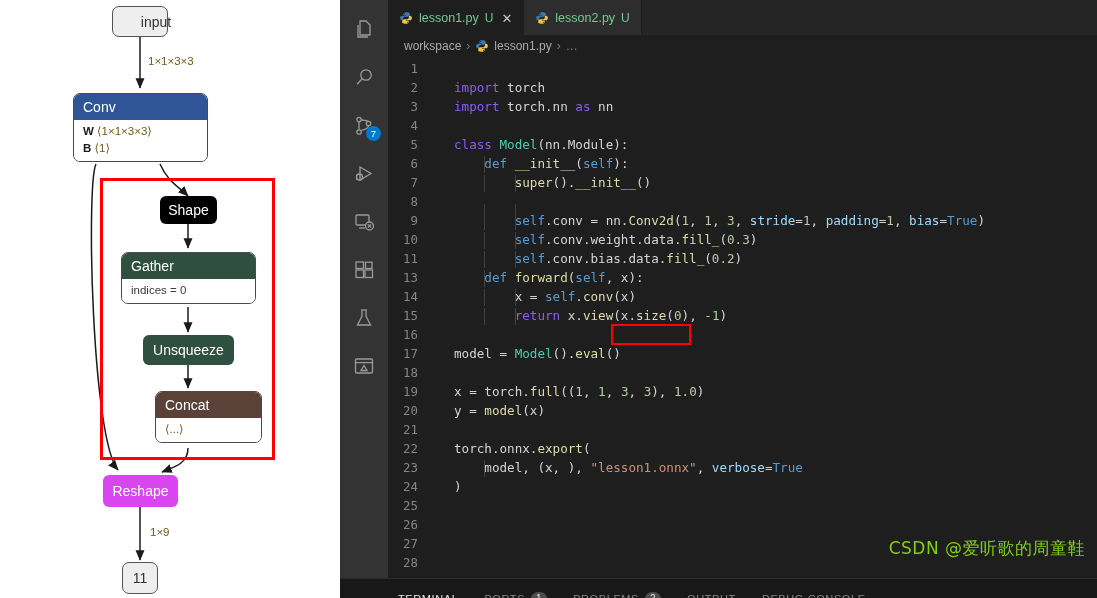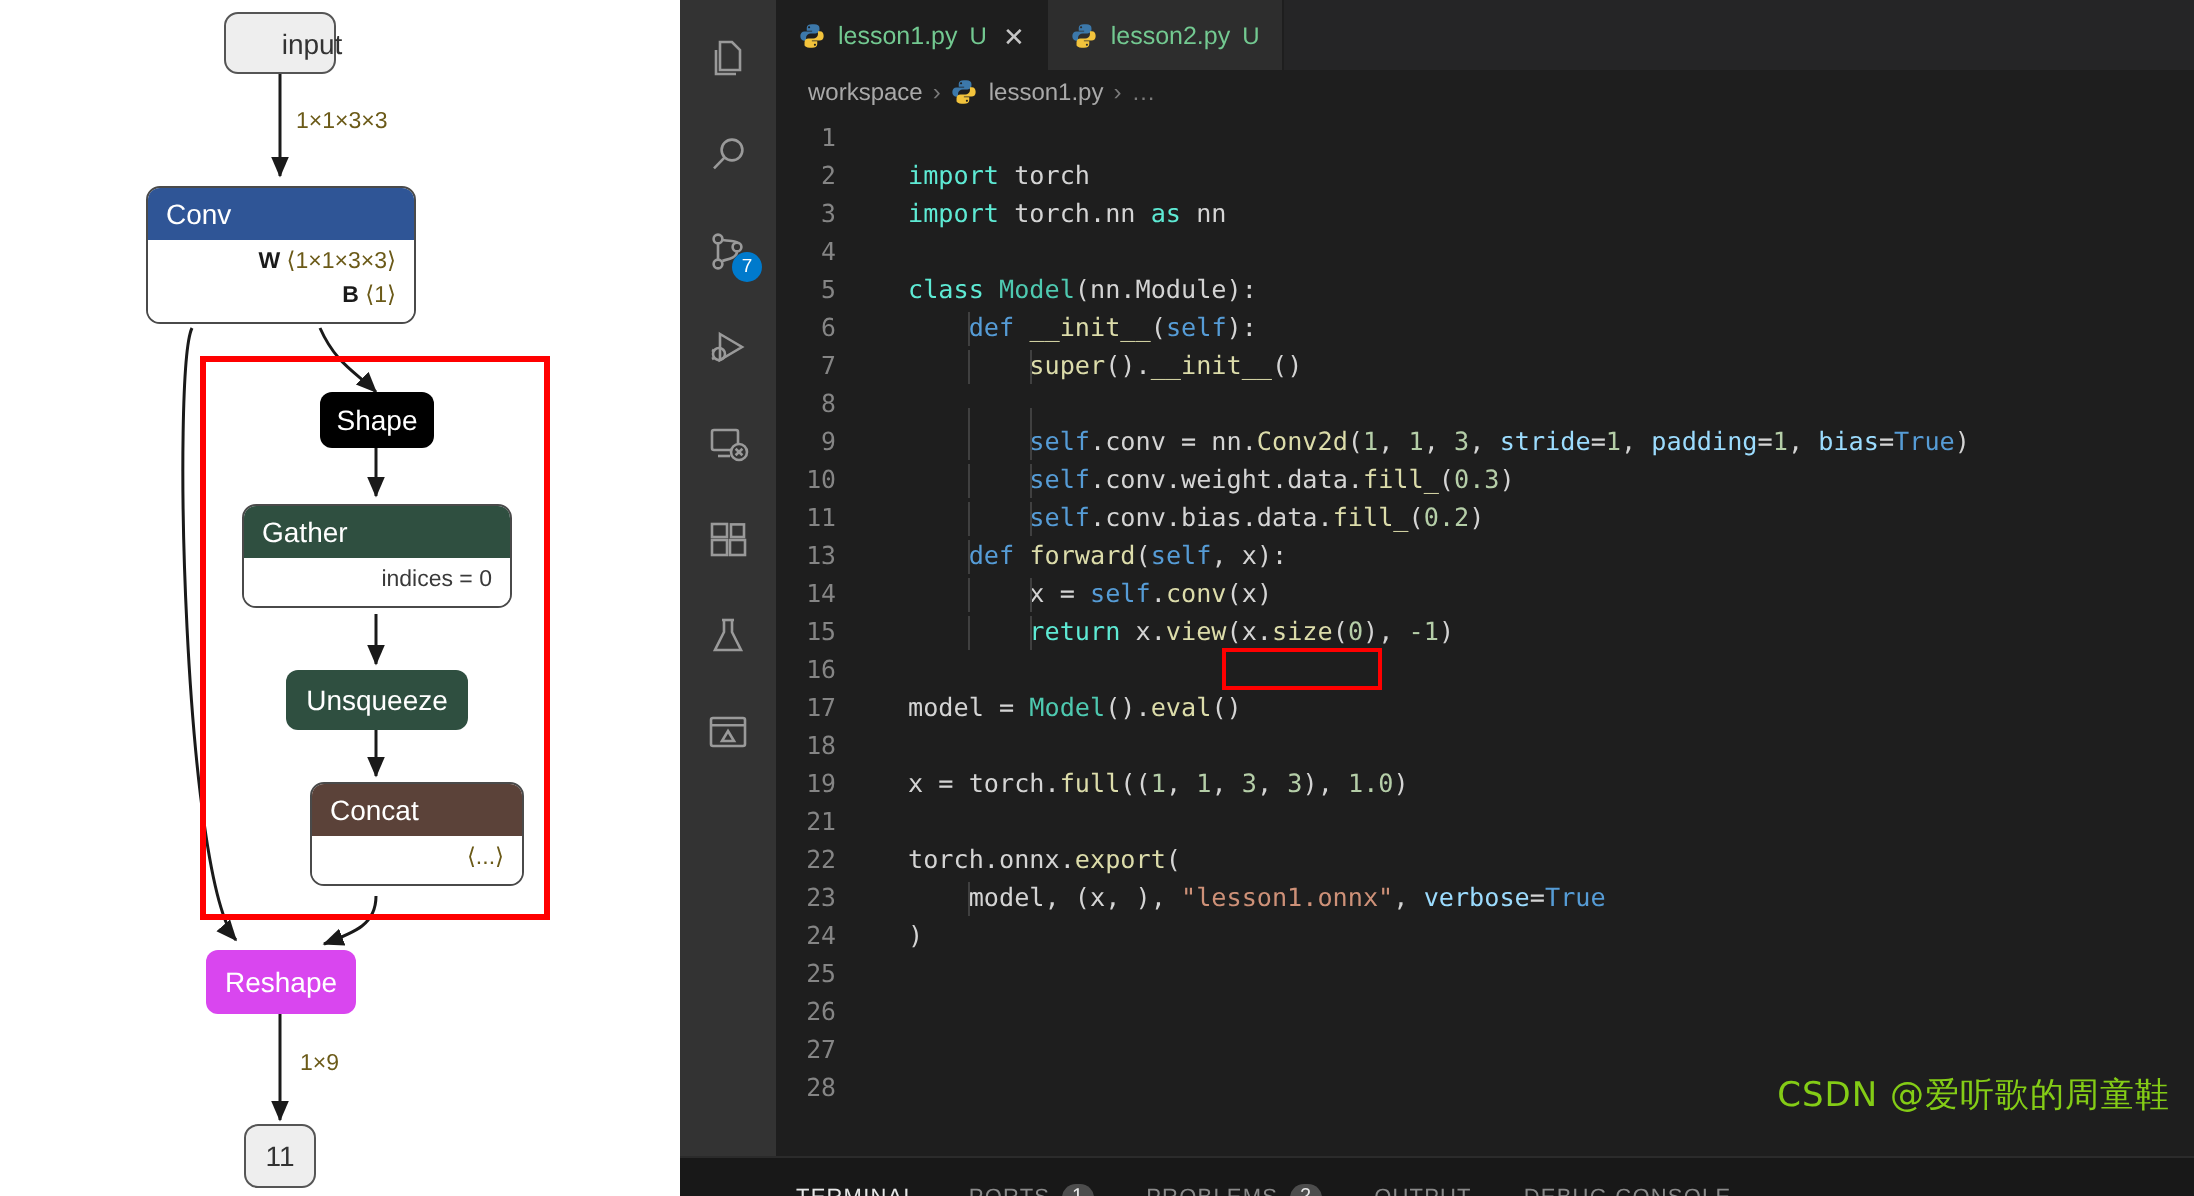--- a/index.html
+++ b/index.html
@@ -61,21 +61,21 @@
   }
   .card-header.blue { background: #2f5596; }
   .card-header.green { background: #2f4f40; }
   .card-header.brown { background: #5b4239; }
   .card-body {
     background: #ffffff;
     padding: 3px 9px 4px 9px;
     font-size: 11.5px;
     color: #5a4a1a;
   }
-  .card-body .row { line-height: 17px; white-space: nowrap; text-align: right; }
+  .card-body .row { line-height: 17px; white-space: nowrap; }
   .card-body .attrname { color: #1a1a1a; font-weight: bold; }
   .card-body .attrval { color: #6b5a18; }
 
   .edge-label {
     position: absolute;
     font-size: 11.5px;
     color: #6b5a18;
     white-space: nowrap;
   }
 
@@ -150,21 +150,21 @@
     padding-top: 2px;
   }
   .code-line { display: flex; height: 19px; align-items: center; white-space: pre; }
   .ln {
     width: 52px; flex: none; text-align: right; padding-right: 22px;
     color: #858585; font-size: 12.4px;
   }
   .code-text { position: relative; padding-left: 14px; }
 
   
-  .kw   { color: #5eead4; }  
+  .kw   { color: #8b5cf6; }  
   .kw2  { color: #569cd6; }  
   .fn   { color: #dcdcaa; }
   .cls  { color: #4ec9b0; }
   .var  { color: #9cdcfe; }
   .num  { color: #b5cea8; }
   .str  { color: #ce9178; }
   .pl   { color: #d4d4d4; }
 
   #code-highlight {
     position: absolute;
@@ -402,20 +402,21 @@
               <div class="code-line"><span class="ln">9</span><span class="code-text"><span style="position: absolute; left: 44.36px; top: 2px; width: 1px; height: 17px; background: rgb(64, 64, 64);"></span><span style="position: absolute; left: 74.72px; top: 2px; width: 1px; height: 17px; background: rgb(64, 64, 64);"></span><span class="pl">        </span><span class="kw2">self</span><span class="pl">.conv = nn.</span><span class="fn">Conv2d</span><span class="pl">(</span><span class="num">1</span><span class="pl">, </span><span class="num">1</span><span class="pl">, </span><span class="num">3</span><span class="pl">, </span><span class="var">stride</span><span class="pl">=</span><span class="num">1</span><span class="pl">, </span><span class="var">padding</span><span class="pl">=</span><span class="num">1</span><span class="pl">, </span><span class="var">bias</span><span class="pl">=</span><span class="kw2">True</span><span class="pl">)</span></span></div>
               <div class="code-line"><span class="ln">10</span><span class="code-text"><span style="position: absolute; left: 44.36px; top: 2px; width: 1px; height: 17px; background: rgb(64, 64, 64);"></span><span style="position: absolute; left: 74.72px; top: 2px; width: 1px; height: 17px; background: rgb(64, 64, 64);"></span><span class="pl">        </span><span class="kw2">self</span><span class="pl">.conv.weight.data.</span><span class="fn">fill_</span><span class="pl">(</span><span class="num">0.3</span><span class="pl">)</span></span></div>
               <div class="code-line"><span class="ln">11</span><span class="code-text"><span style="position: absolute; left: 44.36px; top: 2px; width: 1px; height: 17px; background: rgb(64, 64, 64);"></span><span style="position: absolute; left: 74.72px; top: 2px; width: 1px; height: 17px; background: rgb(64, 64, 64);"></span><span class="pl">        </span><span class="kw2">self</span><span class="pl">.conv.bias.data.</span><span class="fn">fill_</span><span class="pl">(</span><span class="num">0.2</span><span class="pl">)</span></span></div>
               <div class="code-line"><span class="ln">13</span><span class="code-text"><span style="position: absolute; left: 44.36px; top: 2px; width: 1px; height: 17px; background: rgb(64, 64, 64);"></span><span class="pl">    </span><span class="kw2">def </span><span class="fn">forward</span><span class="pl">(</span><span class="kw2">self</span><span class="pl">, x):</span></span></div>
               <div class="code-line"><span class="ln">14</span><span class="code-text"><span style="position: absolute; left: 44.36px; top: 2px; width: 1px; height: 17px; background: rgb(64, 64, 64);"></span><span style="position: absolute; left: 74.72px; top: 2px; width: 1px; height: 17px; background: rgb(64, 64, 64);"></span><span class="pl">        x = </span><span class="kw2">self</span><span class="pl">.</span><span class="fn">conv</span><span class="pl">(x)</span></span></div>
               <div class="code-line"><span class="ln">15</span><span class="code-text"><span style="position: absolute; left: 44.36px; top: 2px; width: 1px; height: 17px; background: rgb(64, 64, 64);"></span><span style="position: absolute; left: 74.72px; top: 2px; width: 1px; height: 17px; background: rgb(64, 64, 64);"></span><span class="pl">        </span><span class="kw">return </span><span class="pl">x.</span><span class="fn">view</span><span class="pl">(x.</span><span class="fn">size</span><span class="pl">(</span><span class="num">0</span><span class="pl">), </span><span class="num">-1</span><span class="pl">)</span></span></div>
               <div class="code-line"><span class="ln">16</span><span class="code-text"></span></div>
               <div class="code-line"><span class="ln">17</span><span class="code-text"><span class="pl">model = </span><span class="cls">Model</span><span class="pl">().</span><span class="fn">eval</span><span class="pl">()</span></span></div>
               <div class="code-line"><span class="ln">18</span><span class="code-text"></span></div>
               <div class="code-line"><span class="ln">19</span><span class="code-text"><span class="pl">x = torch.</span><span class="fn">full</span><span class="pl">((</span><span class="num">1</span><span class="pl">, </span><span class="num">1</span><span class="pl">, </span><span class="num">3</span><span class="pl">, </span><span class="num">3</span><span class="pl">), </span><span class="num">1.0</span><span class="pl">)</span></span></div>
+              <div class="code-line"><span class="ln">20</span><span class="code-text"><span class="pl">y = </span><span class="fn">model</span><span class="pl">(x)</span></span></div>
               <div class="code-line"><span class="ln">21</span><span class="code-text"></span></div>
               <div class="code-line"><span class="ln">22</span><span class="code-text"><span class="pl">torch.onnx.</span><span class="fn">export</span><span class="pl">(</span></span></div>
               <div class="code-line"><span class="ln">23</span><span class="code-text"><span style="position: absolute; left: 44.36px; top: 2px; width: 1px; height: 17px; background: rgb(64, 64, 64);"></span><span class="pl">    model, (x, ), </span><span class="str">"lesson1.onnx"</span><span class="pl">, </span><span class="var">verbose</span><span class="pl">=</span><span class="kw2">True</span></span></div>
               <div class="code-line"><span class="ln">24</span><span class="code-text"><span class="pl">)</span></span></div>
               <div class="code-line"><span class="ln">25</span><span class="code-text"></span></div>
               <div class="code-line"><span class="ln">26</span><span class="code-text"></span></div>
               <div class="code-line"><span class="ln">27</span><span class="code-text"></span></div>
               <div class="code-line"><span class="ln">28</span><span class="code-text"></span></div>
             </div>
           <div id="code-highlight" style="left: 223.39px; top: 267px; width: 79.9px; height: 21px; display: block;"></div>

